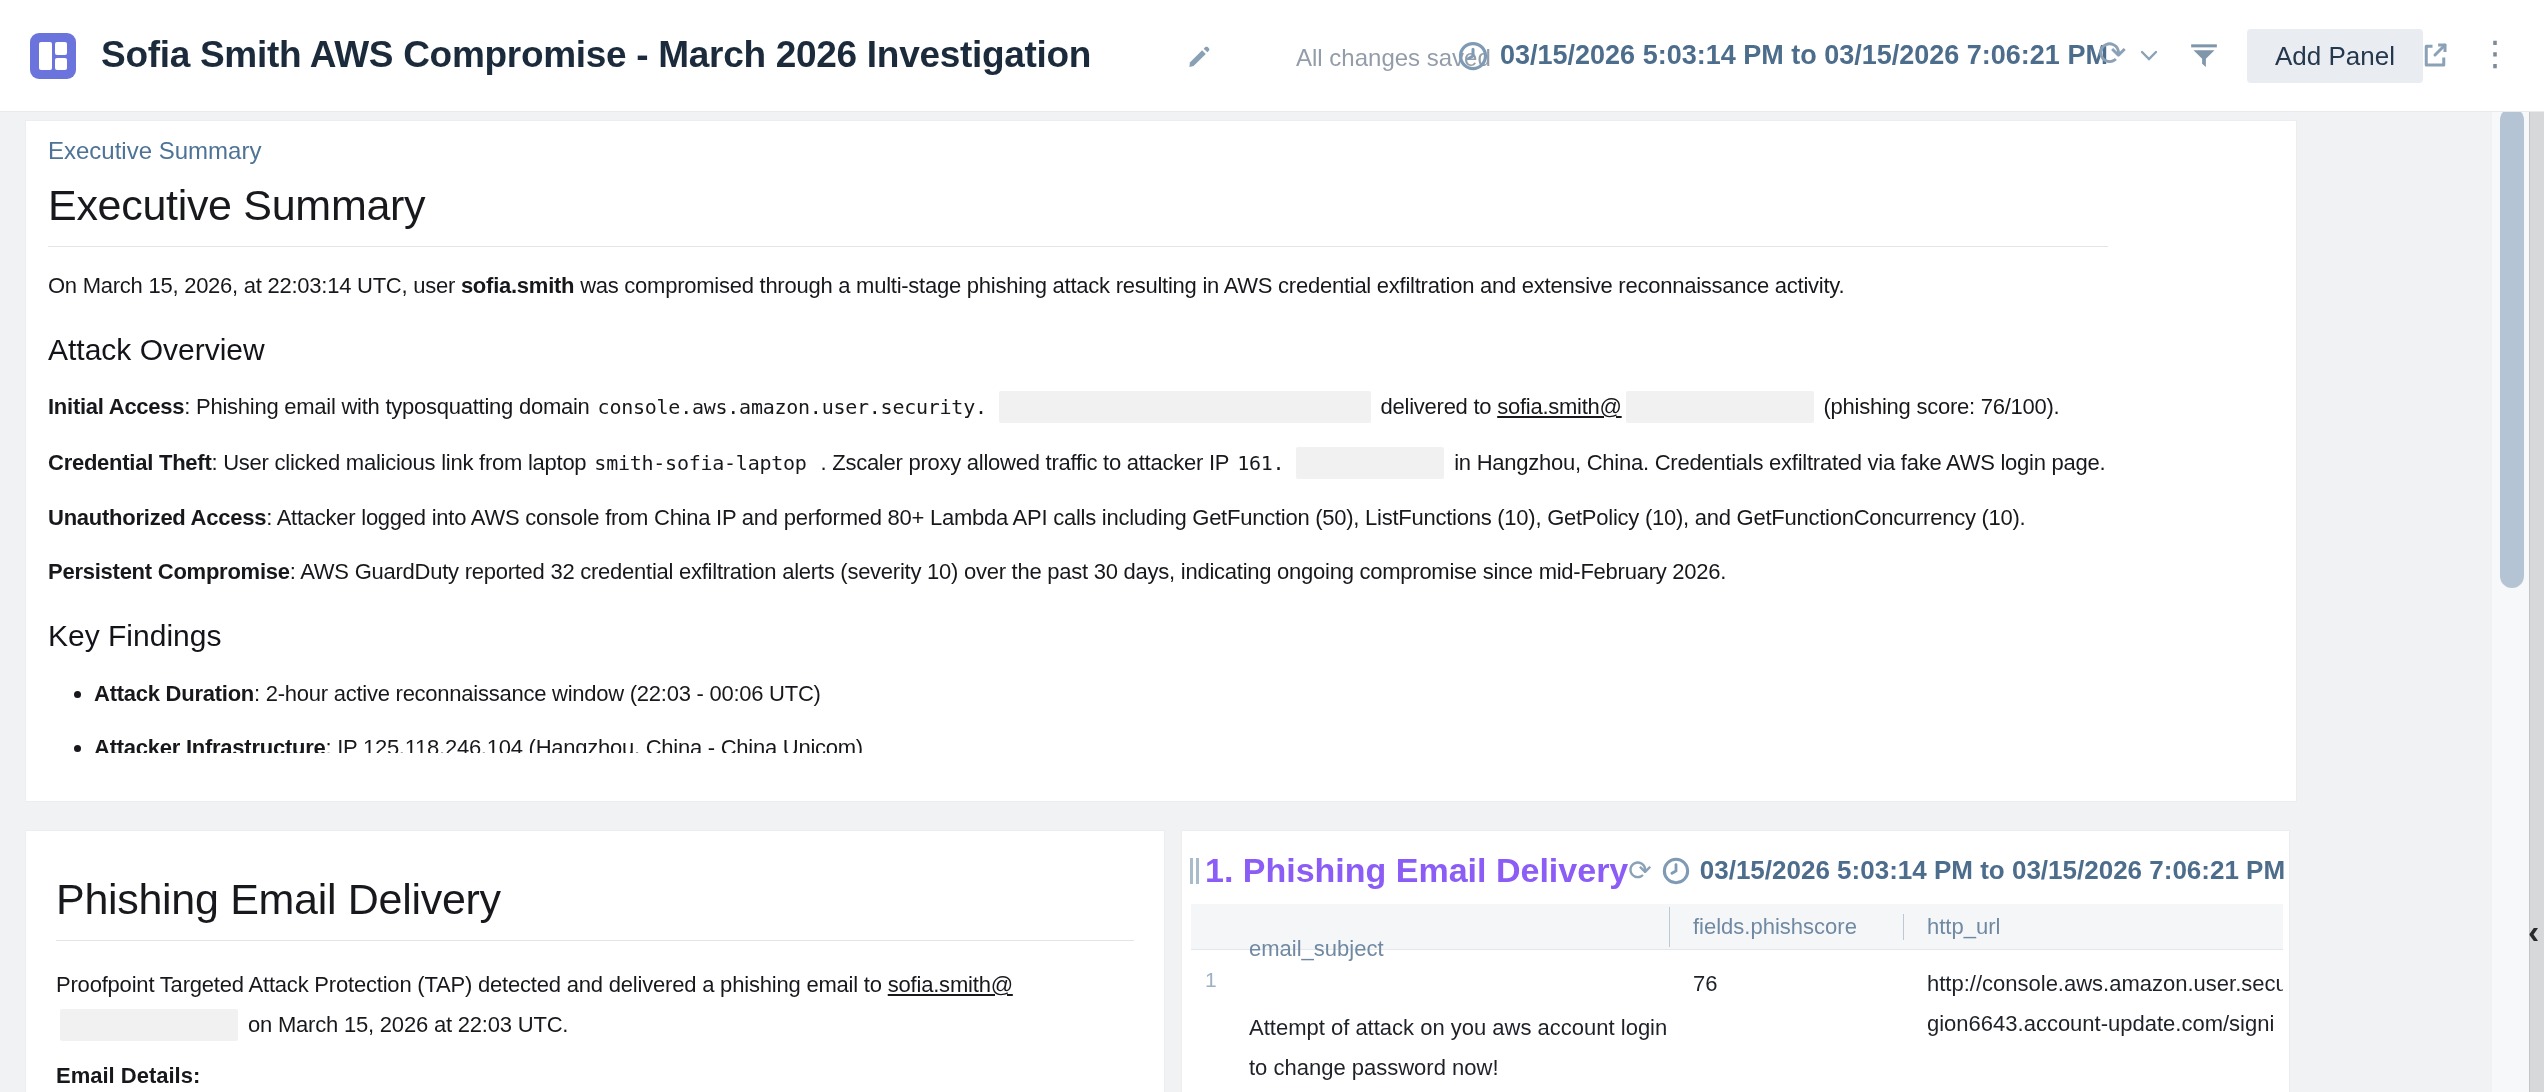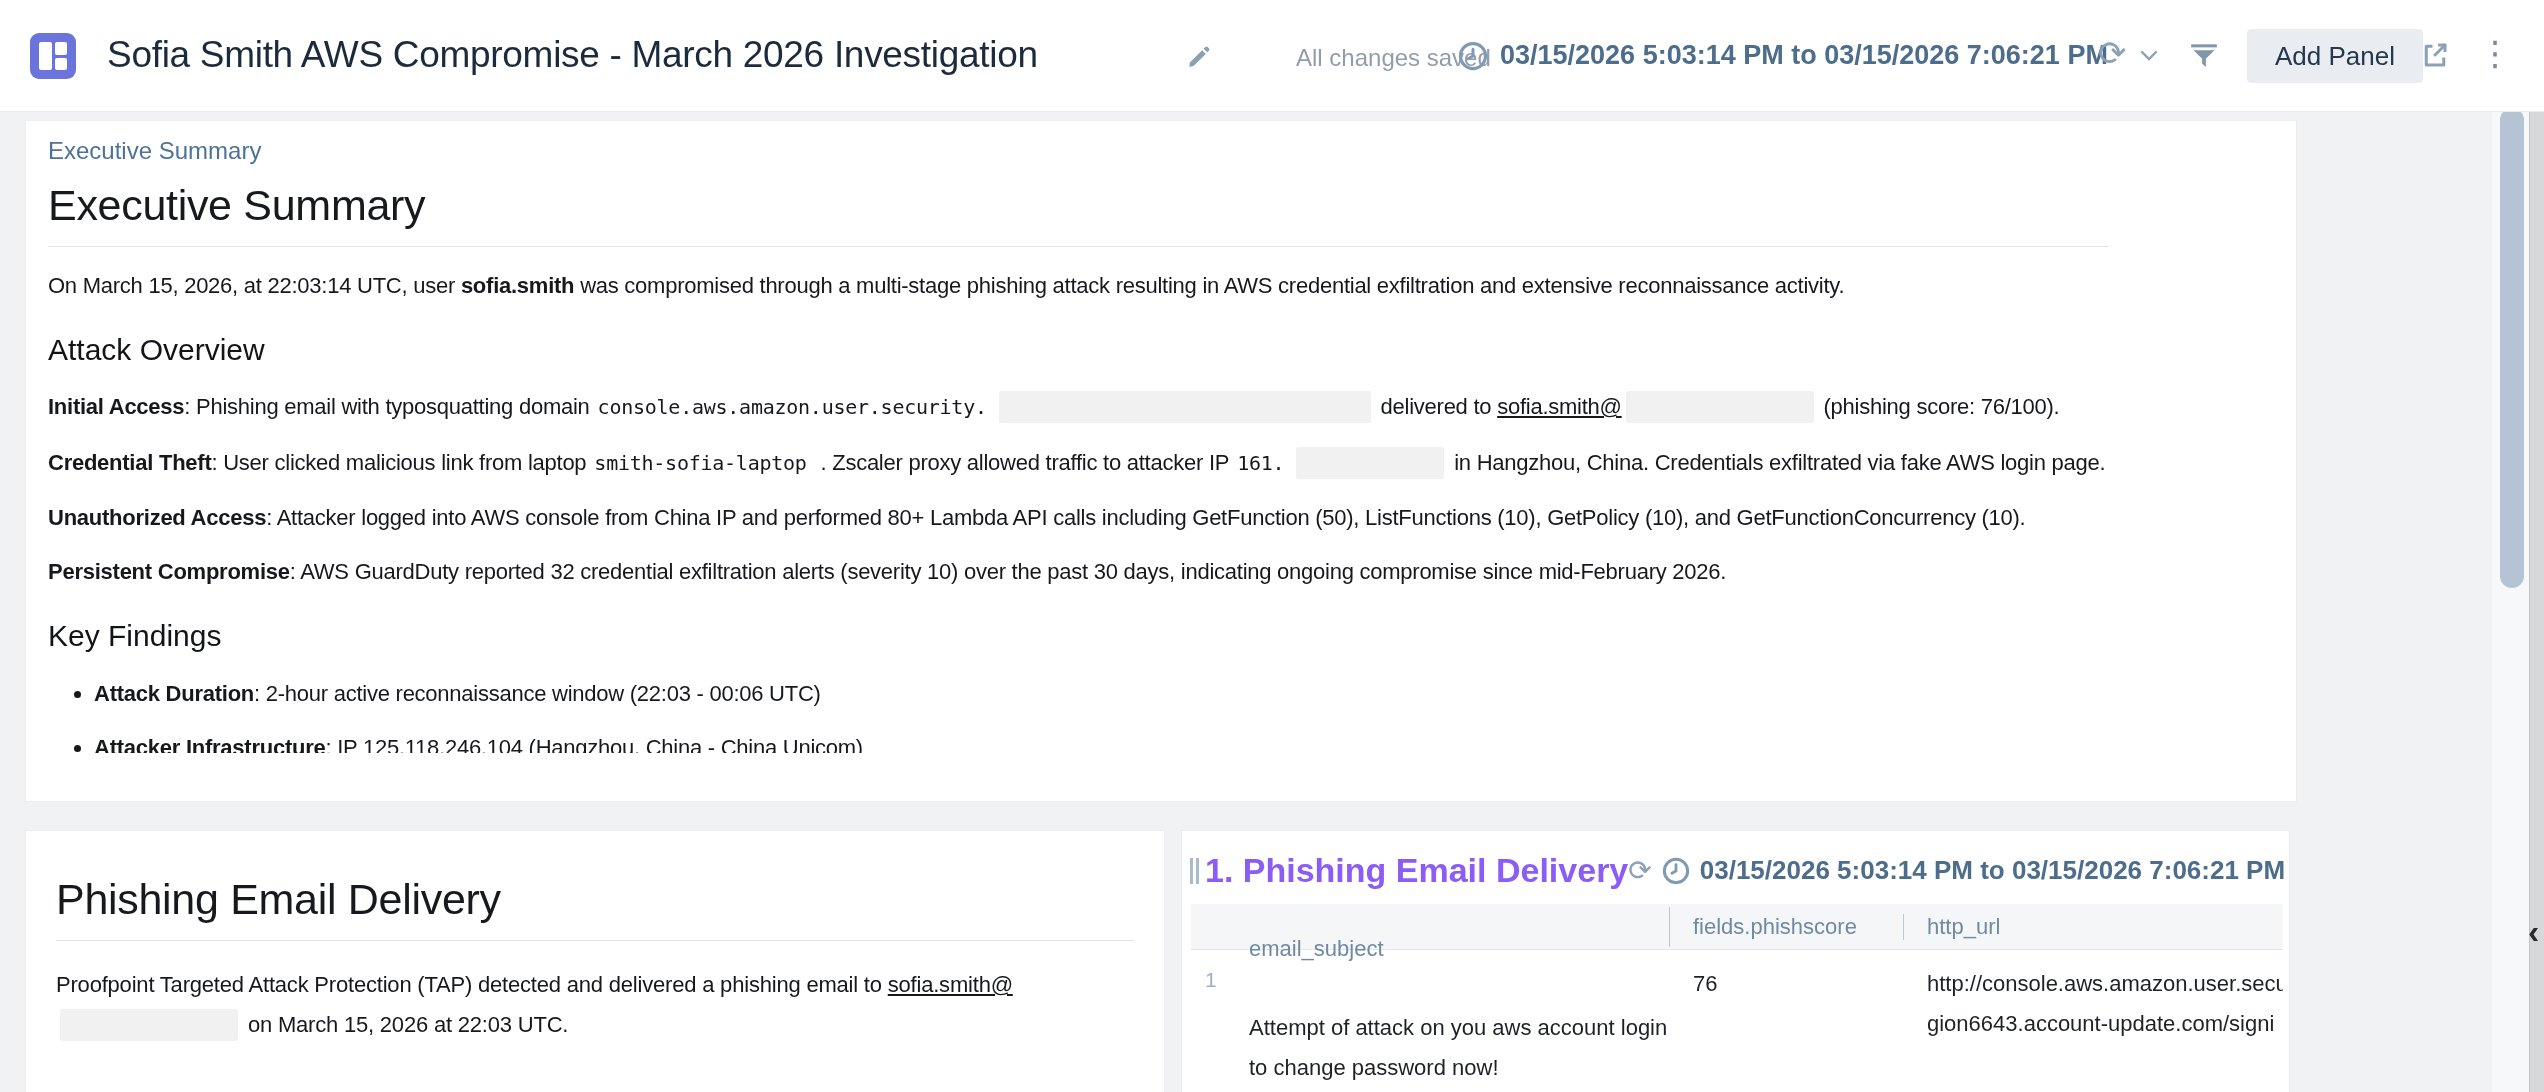--- a/index.html
+++ b/index.html
@@ -4,21 +4,21 @@
 <style>
   * { margin:0; padding:0; box-sizing:border-box; }
   html,body { width:2544px; height:1092px; overflow:hidden; }
   body { font-family:"Liberation Sans", sans-serif; background:#f1f2f4; color:#17181c; position:relative; }
 
   
   .topbar { position:absolute; left:0; top:0; width:2544px; height:112px; background:#ffffff; border-bottom:1px solid #e8eaed; z-index:5; }
   .app-logo { position:absolute; left:30px; top:33px; width:46px; height:46px; background:#6a74dc; border-radius:9px; padding:9px; display:grid; grid-template-columns:1fr 1fr; grid-template-rows:1fr 1fr; gap:3px; cursor:pointer; }
   .app-logo i { background:#ffffff; border-radius:2px; display:block; }
   .app-logo i.tall { grid-row:1 / span 2; }
-  .tb-title { position:absolute; left:107px; top:34px; font-size:37px; font-weight:400; color:#1c2b3c; letter-spacing:-0.3px; white-space:nowrap; }
+  .tb-title { position:absolute; left:101px; top:34px; font-size:37px; font-weight:700; color:#1c2b3c; letter-spacing:-0.3px; white-space:nowrap; }
   .tb-pencil { position:absolute; left:1186px; top:44px; cursor:pointer; }
   .tb-status { position:absolute; left:1296px; top:44px; font-size:24px; color:#939daa; }
   .tb-clock { position:absolute; left:1458px; top:41px; cursor:pointer; }
   .tb-time { position:absolute; left:1500px; top:40px; font-size:27px; font-weight:600; color:#4d6d8c; white-space:nowrap; cursor:pointer; }
   .tb-refresh { position:absolute; left:2098px; top:36px; font-size:34px; color:#8ba1b6; line-height:34px; cursor:pointer; }
   .tb-chevron { position:absolute; left:2140px; top:50px; cursor:pointer; }
   .tb-funnel { position:absolute; left:2190px; top:42px; cursor:pointer; }
   .tb-addpanel { position:absolute; left:2247px; top:29px; height:54px; padding:8px 28px; background:#e9edf2; border:none; border-radius:4px; font-family:inherit; font-size:26px; color:#26384e; cursor:pointer; }
   .tb-share { position:absolute; left:2420px; top:40px; cursor:pointer; }
   .tb-kebab { position:absolute; left:2478px; top:34px; font-size:34px; color:#7d8a99; line-height:38px; cursor:pointer; letter-spacing:0; }
@@ -148,20 +148,21 @@
       <li class="md-li"><b>Attacker Infrastructure</b>: IP 125.118.246.104 (Hangzhou, China - China Unicom)</li>
     </ul>
   </div>
 </div>
 
 <div class="card card-phish">
   <div class="inner">
     <h1 class="md-h1">Phishing Email Delivery</h1>
     <hr class="md-hr">
     <p class="phish-body">Proofpoint Targeted Attack Protection (TAP) detected and delivered a phishing email to <span class="ulink">sofia.smith@</span><span class="redact" style="width: 178px;"></span> on March 15, 2026 at 22:03 UTC.</p>
+    <div class="email-details">Email Details:</div>
   </div>
 </div>
 
 <div class="card card-table">
   <div class="tp-header">
     <span class="drag-handle">
         <i></i>
         <i></i>
       </span>
     <span class="tp-title">1. Phishing Email Delivery</span>

